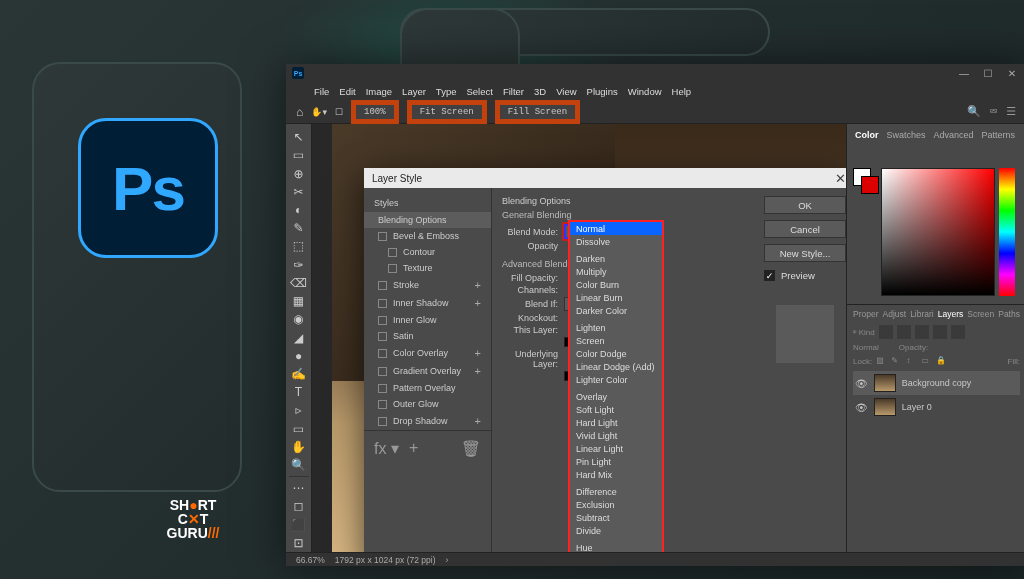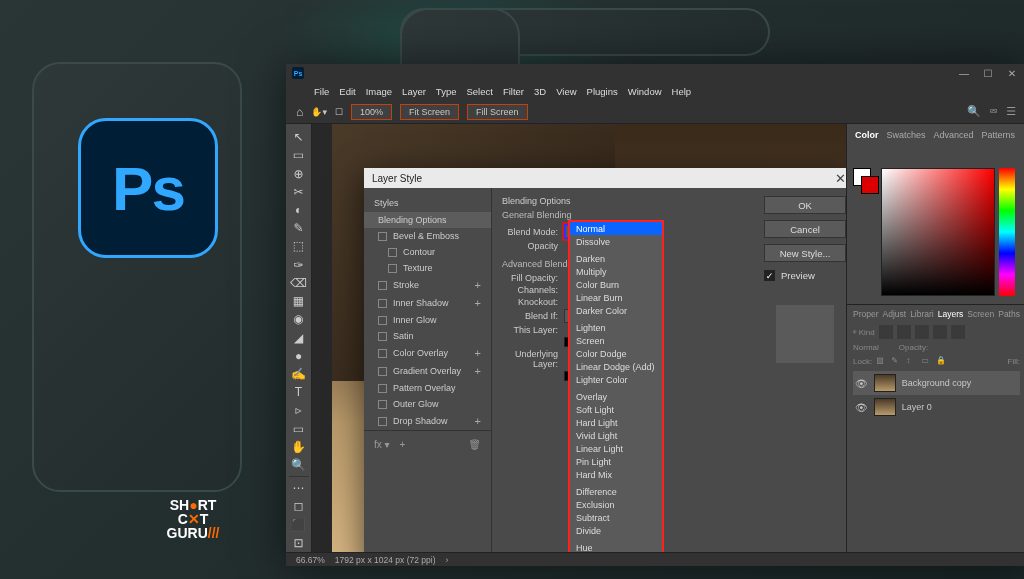--- a/index.html
+++ b/index.html
@@ -25,21 +25,21 @@
 .title-bar { height: 18px; background: #323232; display: flex; align-items: center; padding: 0 6px; }
 .title-bar .ps-icon { width: 12px; height: 12px; background: #001e36; border-radius: 2px; color: #31a8ff; font-size: 7px; font-weight: 700; display: flex; align-items: center; justify-content: center; }
 .window-ctrls { position: absolute; right: 4px; top: 0; display: flex; gap: 4px; height: 18px; align-items: center; }
 .window-ctrls span { width: 20px; text-align: center; font-size: 10px; color: #aaa; cursor: default; }
 
 .menu-bar { height: 18px; display: flex; align-items: center; gap: 10px; padding-left: 28px; color: #ddd; }
 .menu-bar span { font-size: 9.5px; }
 
 .options-bar { height: 24px; display: flex; align-items: center; gap: 8px; padding-left: 10px; border-bottom: 1px solid #222; }
 .options-bar .home-icon { font-size: 12px; }
-.options-bar .pct, .options-bar .btn { background: #404040; border: 1px solid #c2410c; padding: 2px 8px; font-size: 9px; }
+.options-bar .pct, .options-bar .btn { background: #404040; border: 5px solid #c2410c; padding: 2px 8px; font-size: 9px; font-family: Liberation Mono, monospace; }
 .options-bar .search-right { margin-left: auto; margin-right: 10px; display: flex; gap: 8px; font-size: 11px; color: #999; }
 
 .workspace { display: flex; height: calc(100% - 60px - 14px); }
 .toolbar-left { width: 26px; background: #484848; border-right: 1px solid #222; display: flex; flex-direction: column; align-items: center; padding-top: 4px; gap: 0; }
 .toolbar-left .t { width: 22px; height: 20px; display: flex; align-items: center; justify-content: center; font-size: 12px; color: #ccc; }
 .toolbar-left .sep { height: 1px; width: 20px; background: #333; margin: 2px 0; }
 
 .canvas-area { flex: 1; background: #282828; position: relative; overflow: hidden; }
 .photo { position: absolute; left: 20px; top: 0; right: 0; bottom: 0; background: linear-gradient(180deg, #3a2a1a 0%, #5a4530 38%, #b8996a 70%, #d4b380 100%); }
 .photo::before { content:""; position:absolute; left:0; top:0; width:55%; height:60%; background: linear-gradient(135deg, #4a3a28, #2a1e14); }
@@ -75,21 +75,21 @@
 .dialog { position: absolute; left: 52px; top: 44px; width: 490px; height: 398px; background: #4a4a4a; box-shadow: 0 8px 30px rgba(0,0,0,.6); font-size: 9.5px; }
 .dialog-titlebar { height: 20px; background: #eaeaea; color: #222; display: flex; align-items: center; padding: 0 8px; font-size: 10px; }
 .dialog-titlebar .close { margin-left: auto; font-size: 13px; color: #444; }
 .dialog-body { display: flex; height: calc(100% - 20px); }
 .styles-col { width: 128px; background: #4a4a4a; border-right: 1px solid #333; padding: 6px 0; }
 .styles-col .hdr { padding: 4px 10px; font-size: 9px; color: #ccc; }
 .styles-col .row { display: flex; align-items: center; padding: 3px 10px 3px 14px; font-size: 9px; color: #ccc; position: relative; }
 .styles-col .row.selected { background: #5c5c5c; }
 .styles-col .row .cb { width: 9px; height: 9px; border: 1px solid #888; margin-right: 6px; }
 .styles-col .row .plus { margin-left: auto; font-size: 11px; color: #aaa; }
-.styles-col .fx-row { display: flex; gap: 10px; padding: 8px 10px; color: #999; font-size: 10px; border-top: 1px solid #333; margin-top: auto; }
+.styles-col .fx-row { display: flex; gap: 10px; padding: 8px 10px; color: #999; font-size: 16px; border-top: 1px solid #333; margin-top: auto; }
 
 .middle-col { flex: 1; padding: 8px 10px; position: relative; }
 .middle-col .sect { color: #ccc; font-size: 9px; margin-bottom: 4px; }
 .middle-col .grp-label { font-size: 9px; color: #bbb; margin: 4px 0; }
 .middle-col .field-row { display: flex; align-items: center; gap: 6px; margin: 2px 0; font-size: 9px; }
 .middle-col .field-row label { width: 56px; text-align: right; color: #ccc; }
 .blend-select { width: 88px; height: 15px; background: #5a5a5a; border: 2px solid #3030ff; outline: 2px solid #c02020; color: #ddd; font-size: 9px; padding: 0 4px; position: relative; }
 .blend-select::after { content: "▾"; position: absolute; right: 4px; top: -1px; }
 
 .dropdown-list { position: absolute; left: 76px; top: 32px; width: 96px; background: #5a5a5a; border: 2px solid #ff2020; font-size: 9px; color: #ddd; z-index: 10; max-height: 340px; }
@@ -279,28 +279,28 @@
             <div class="field-row">
               <label>Opacity</label>
             </div>
             <div class="grp-label" style="margin-top:8px">Advanced Blend</div>
             <div class="field-row">
                 <label>Fill Opacity:</label>
               </div>
             <div class="field-row">
                 <label>Channels:</label>
               </div>
-            <div class="field-row">
-                <label>Knockout:</label>
-              </div>
-
             <div class="field-row blend-if-label">
               <label>Blend If:</label>
               <span class="dd">Gr</span>
             </div>
+
+            <div class="field-row">
+                <label>Knockout:</label>
+              </div>
             <div class="field-row">
               <label>This Layer:</label>
             </div>
             <div class="field-row">
                 <label></label>
                 <div class="grad-bar"></div>
               </div>
             <div class="field-row">
               <label>Underlying Layer:</label>
             </div>

